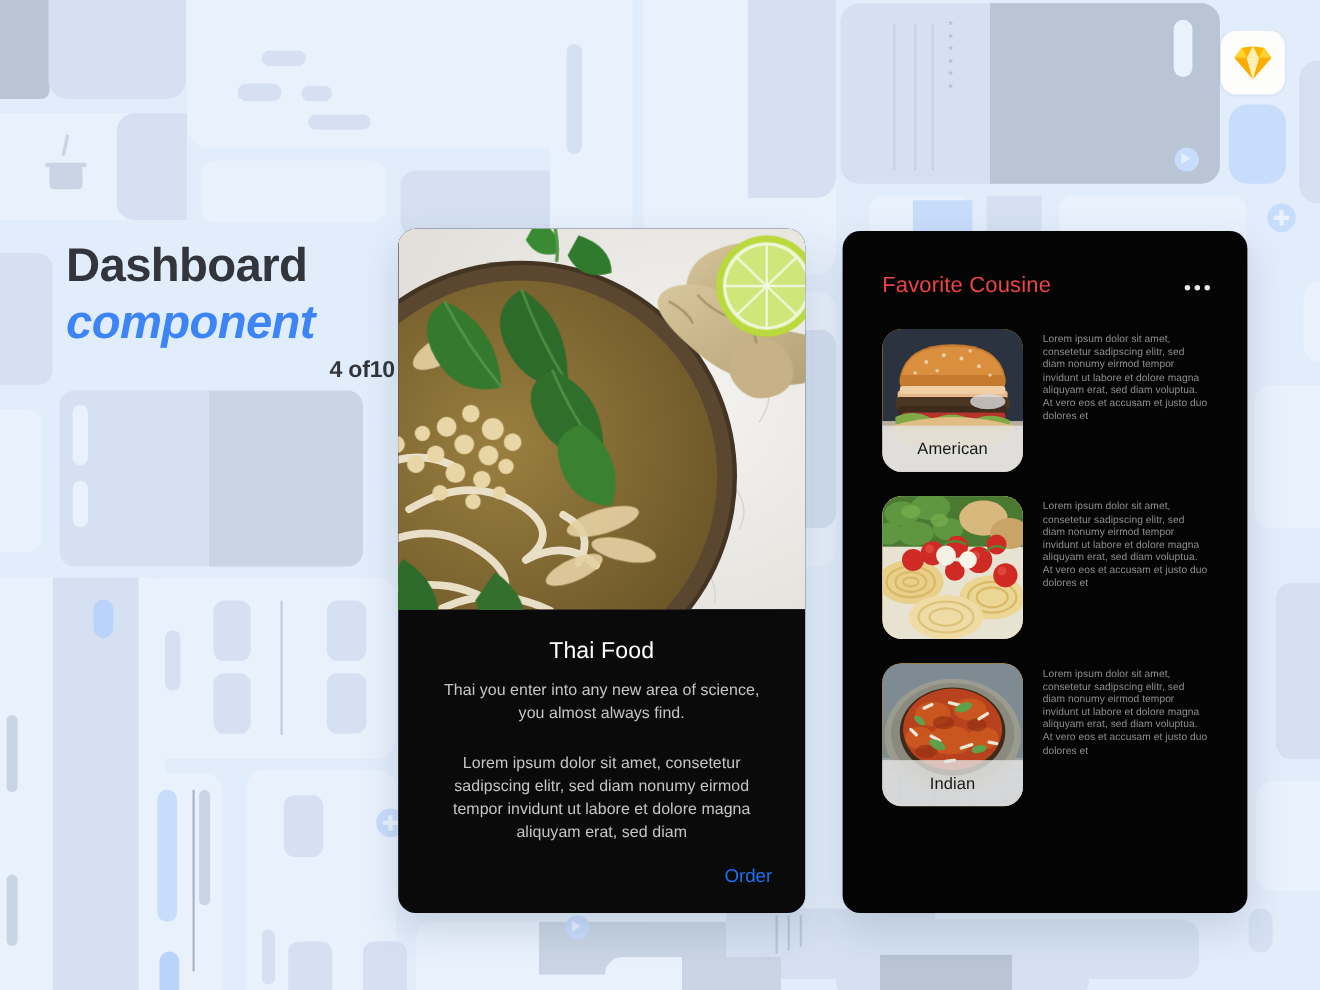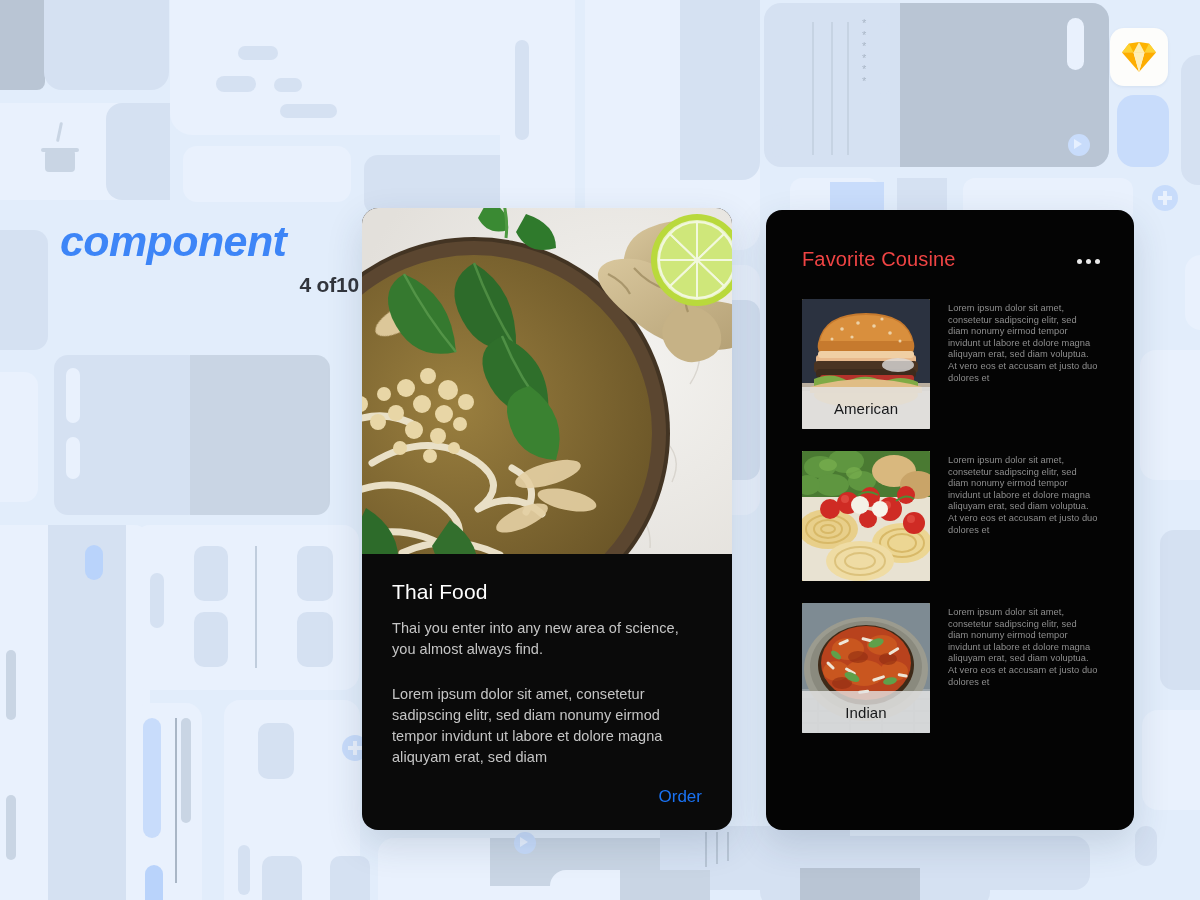--- a/index.html
+++ b/index.html
@@ -52,21 +52,21 @@
   }
 
   
   .dish-card {
     position: absolute; left: 362px; top: 208px;
     width: 370px; height: 622px;
     background: #0a0a0a; border-radius: 16px; overflow: hidden;
     box-shadow: 0 14px 36px rgba(40,60,90,.16);
   }
   .dish-photo { position: relative; width: 100%; height: 346px; overflow: hidden; }
-  .dish-body { padding: 26px 30px 0 30px; }
+  .dish-body { padding: 26px 30px 0 30px; text-align: center; }
   .dish-title { color: #fff; font-size: 21px; font-weight: 400; letter-spacing: .1px; }
   .dish-p {
     color: #c5c5c5; font-size: 14.5px; line-height: 21px;
     margin-top: 14px; letter-spacing: .05px;
   }
   .dish-p.second { margin-top: 24px; }
   .order-link {
     position: absolute; right: 30px; bottom: 23px;
     color: #1a72f2; font-size: 17px; text-decoration: none; cursor: pointer;
   }
@@ -83,21 +83,21 @@
     padding: 38px 34px 0 36px;
   }
   .fav-title { color: #ef4444; font-size: 20px; font-weight: 400; letter-spacing: .15px; }
   .dots { display: flex; gap: 4px; margin-top: 11px; cursor: pointer; }
   .dots i { width: 5px; height: 5px; border-radius: 50%; background: #e8e8e8; display: block; }
 
   .fav-list { padding: 28px 0 0 0; }
   .fav-row { display: flex; gap: 18px; padding: 0 36px 22px 36px; }
   .thumb {
     position: relative; width: 128px; height: 130px; flex: 0 0 128px;
-    border-radius: 1px; overflow: hidden; background: #eab308;
+    border-radius: 18px; overflow: hidden; background: #eab308;
   }
   .thumb-label {
     position: absolute; left: 0; right: 0; bottom: 0; height: 42px;
     background: rgba(228,228,228,.80);
     display: flex; align-items: center; justify-content: center;
     color: #17181a; font-size: 15px; letter-spacing: .1px;
   }
   .fav-desc {
     color: #8e8e8e; font-size: 9.3px; line-height: 11.6px;
     padding-top: 4px; letter-spacing: .05px;
@@ -242,20 +242,21 @@
       <polygon points="27,1.5 34,10.5 22.5,10.5" fill="#fdd231"></polygon>
       <polygon points="11.5,10.5 17,0 22.5,10.5" fill="#fdeeb1"></polygon>
       <polygon points="0,10.5 11.5,10.5 17,30" fill="#fdad00"></polygon>
       <polygon points="34,10.5 22.5,10.5 17,30" fill="#fdad00"></polygon>
       <polygon points="11.5,10.5 22.5,10.5 17,30" fill="#feeeb7"></polygon>
       <polygon points="11.5,10.5 17,30 0,10.5" fill="#fdb300" opacity="0"></polygon>
     </svg>
   </div>
 
   <div class="headline">
+    <h1>Dashboard</h1>
     <h2>component</h2>
     <div class="counter">4 of10</div>
   </div>
 
   <div class="dish-card">
 
     <div class="dish-photo">
       <svg width="370" height="346" viewBox="0 0 370 346" preserveAspectRatio="none">
         <defs>
           <radialGradient id="marble" cx="70%" cy="45%" r="75%">

